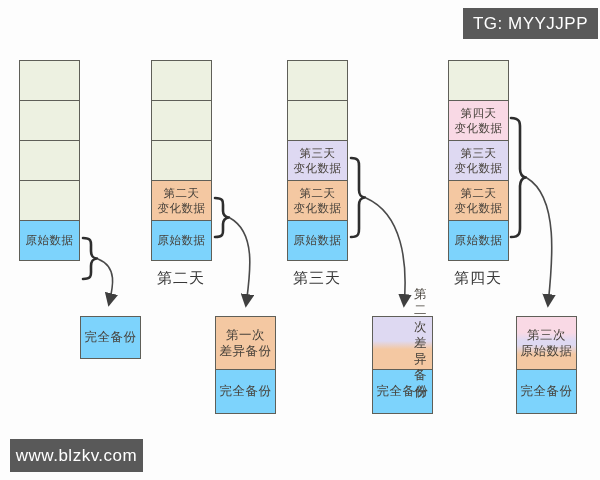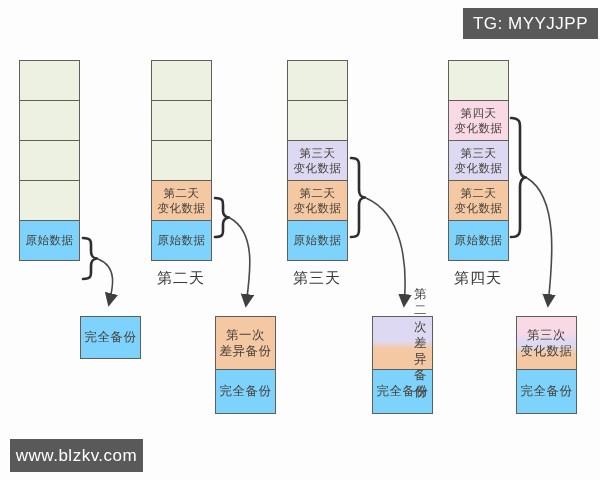--- a/index.html
+++ b/index.html
@@ -156,21 +156,21 @@
 差异备份</span>
     </div>
     <div class="bbox bot yellow">
       <span class="bbox-label">完全备份</span>
     </div>
   </div>
 
   <div class="backup" style="left:516px">
     <div class="bbox top grad-ppo">
       <span class="bbox-label">第三次
-变化数据</span>
+原始数据</span>
     </div>
     <div class="bbox bot yellow">
       <span class="bbox-label">完全备份</span>
     </div>
   </div>
 
   <svg class="overlay" viewBox="0 0 600 480">
     <defs>
       <marker id="ah" viewBox="0 0 10 10" refX="8" refY="5" markerWidth="8.5" markerHeight="8.5" orient="auto">
         <path d="M0,0 L10,5 L0,10 z" fill="#3f3f3f"></path>

